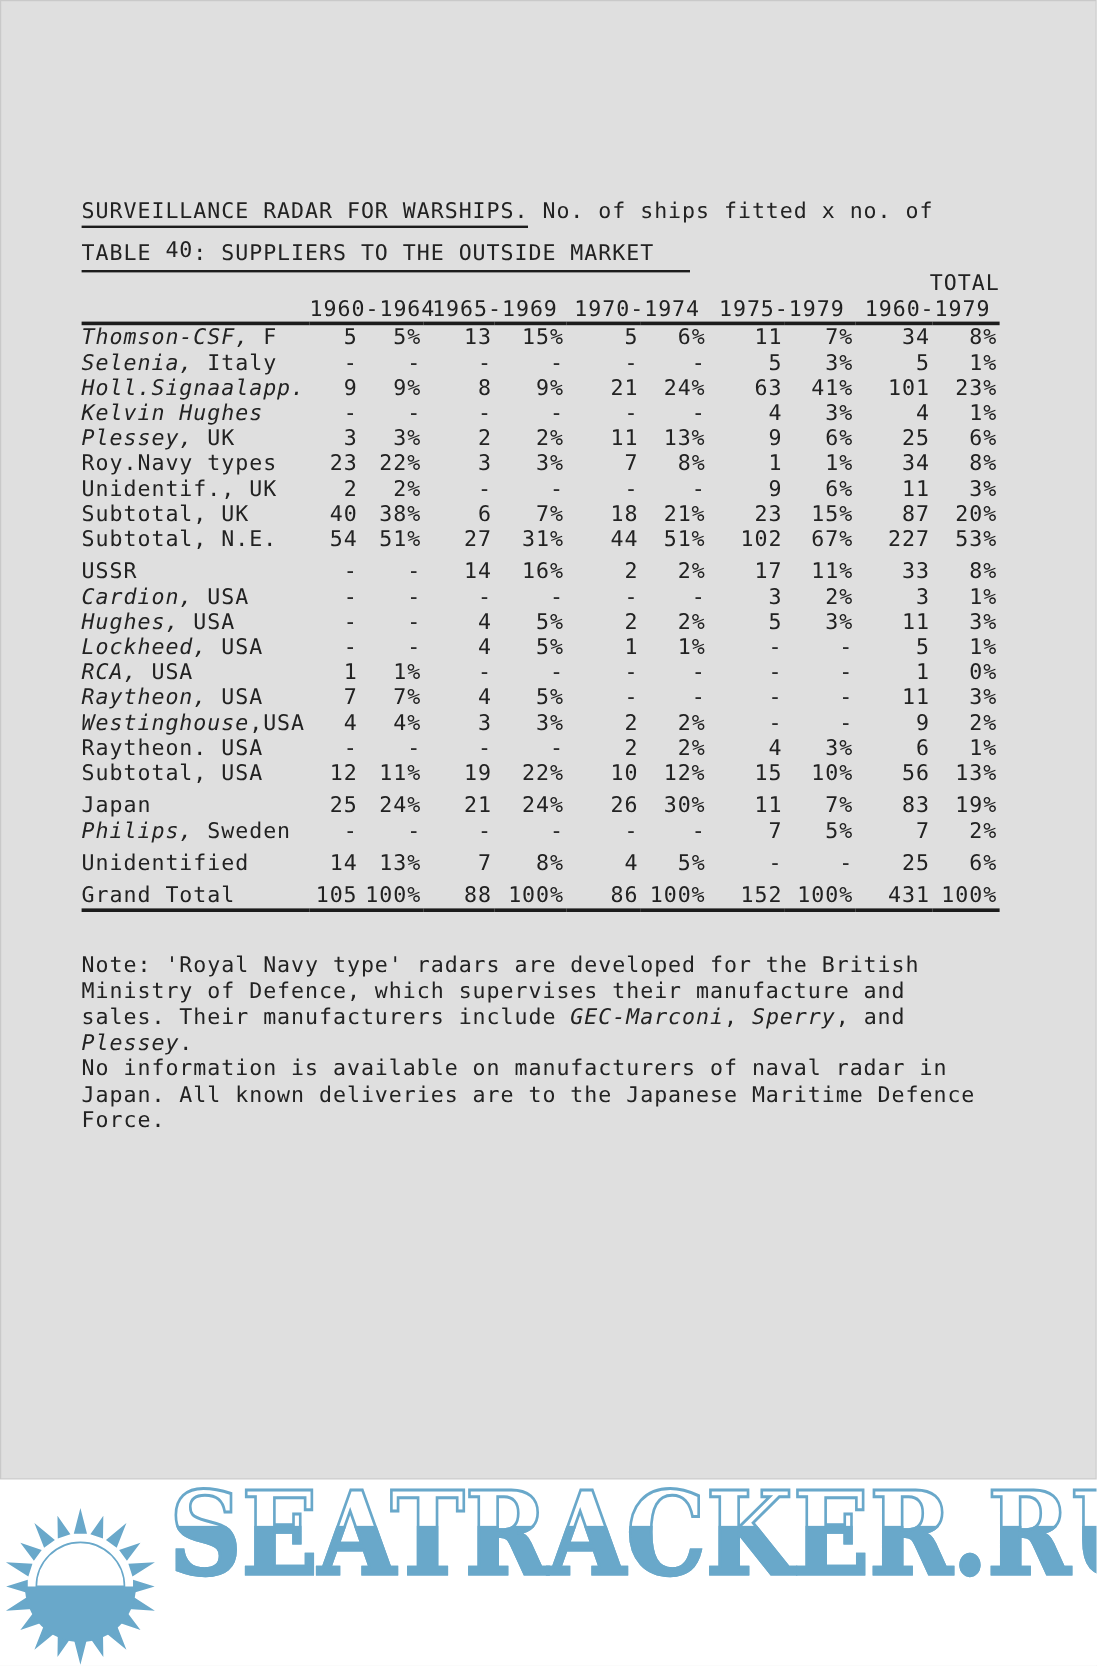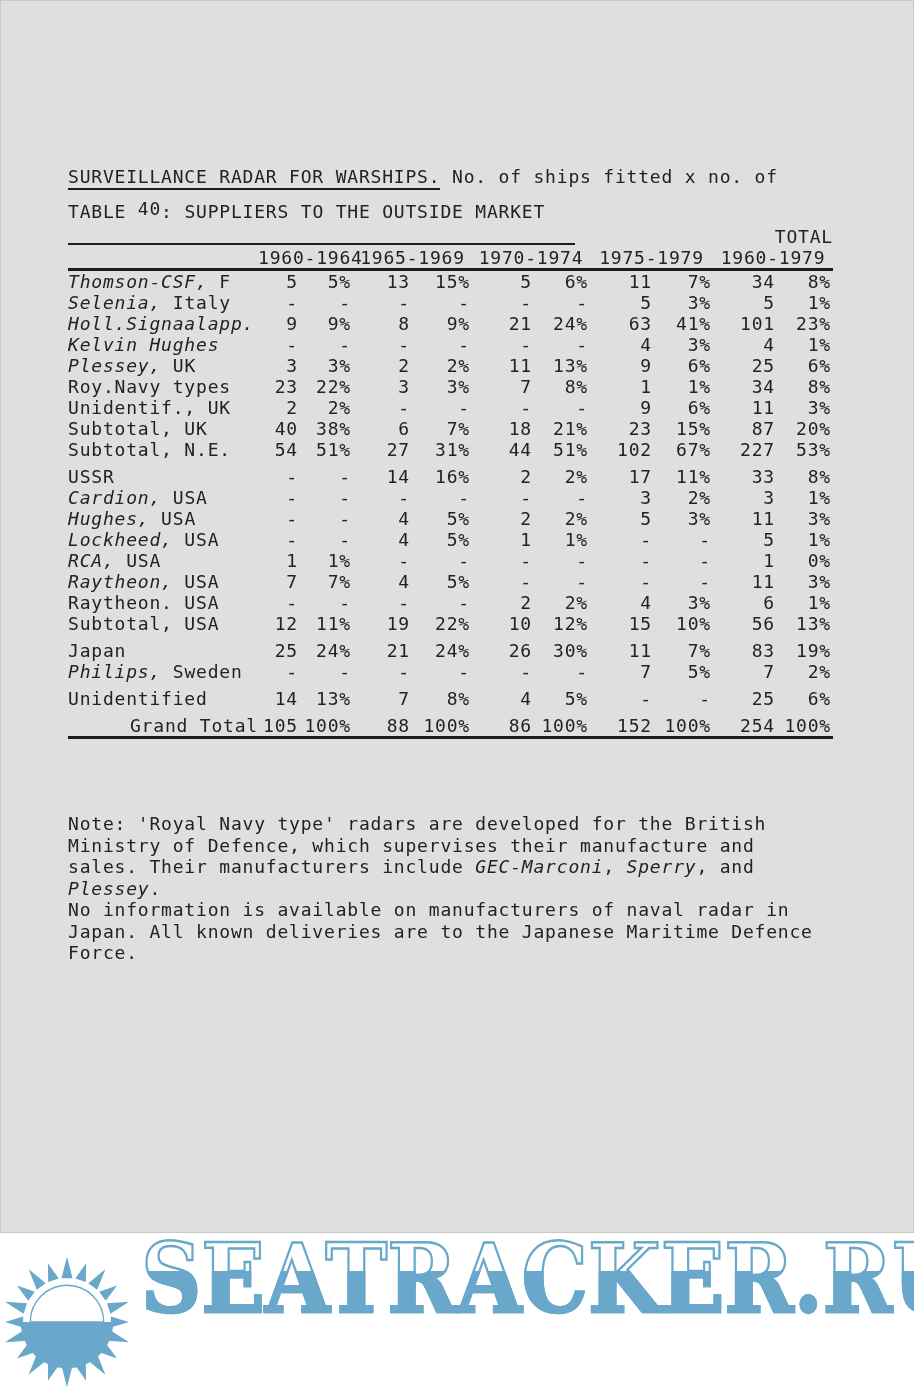--- a/index.html
+++ b/index.html
@@ -28,21 +28,21 @@
     font-size:18px;
     letter-spacing:0.8px;
     line-height:21.5px;
     white-space:pre;
   }
   #intro{position:absolute;left:68px;top:123px;width:800px;}
   #intro .lead{border-bottom:2px solid var(--rule);padding-bottom:1px;}
   #table-title{
     position:absolute;left:68px;top:201px;
     border-bottom:2px solid var(--rule);
-    padding-bottom:21px;padding-right:30px;
+    padding-bottom:3px;padding-right:30px;
     font-size:18px;letter-spacing:0.8px;white-space:pre;
   }
   #table-title .raised{position:relative;top:-3px;}
   
   #tbl-wrap{position:absolute;left:68px;top:227px;}
   table{border-collapse:collapse;table-layout:fixed;width:765px;}
   th,td{
     font-family:"DejaVu Sans Mono", monospace;
     font-size:18px;letter-spacing:0.8px;
     line-height:21px;height:21px;
@@ -50,23 +50,23 @@
     white-space:nowrap;
     padding:0;
     vertical-align:bottom;
   }
   thead tr.total-row th{height:20px;line-height:20px;}
   thead tr.years th{border-bottom:3px solid var(--rule);text-align:center;}
   thead th.total-cell{text-align:right;}
   td.lbl{text-align:left;overflow:visible;}
   td.num{text-align:right;padding-right:2px;}
   tr.gap td{height:6px;line-height:6px;border:none;}
-  tbody tr:last-child td{border-bottom:3px solid var(--rule);text-align:right;}
+  tbody tr:last-child td{border-bottom:3px solid var(--rule);}
   em{font-family:inherit;}
-  #note{position:absolute;left:68px;top:813px;width:810px;}
+  #note{position:absolute;left:68px;top:794px;width:810px;}
   
   #wm-bar{
     position:absolute;left:0;top:1233px;width:914px;height:155px;
     background:#ffffff;overflow:hidden;
   }
   #sun{position:absolute;left:-1px;top:21px;width:136px;height:136px;}
   #wm-text{
     position:absolute;left:141px;top:-2px;
     font-family:"DejaVu Serif", serif;
     font-weight:bold;
@@ -318,20 +318,33 @@
             <td class="num">4</td>
             <td class="num">5%</td>
             <td class="num">-</td>
             <td class="num">-</td>
             <td class="num">-</td>
             <td class="num">-</td>
             <td class="num">11</td>
             <td class="num">3%</td>
           </tr>
           <tr>
+            <td class="lbl"><em>Westinghouse</em><span>,USA</span></td>
+            <td class="num">4</td>
+            <td class="num">4%</td>
+            <td class="num">3</td>
+            <td class="num">3%</td>
+            <td class="num">2</td>
+            <td class="num">2%</td>
+            <td class="num">-</td>
+            <td class="num">-</td>
+            <td class="num">9</td>
+            <td class="num">2%</td>
+          </tr>
+          <tr>
             <td class="lbl"><span>Raytheon. USA</span></td>
             <td class="num">-</td>
             <td class="num">-</td>
             <td class="num">-</td>
             <td class="num">-</td>
             <td class="num">2</td>
             <td class="num">2%</td>
             <td class="num">4</td>
             <td class="num">3%</td>
             <td class="num">6</td>
@@ -401,21 +414,21 @@
           <tr>
             <td class="lbl"><span>Grand Total</span></td>
             <td class="num">105</td>
             <td class="num">100%</td>
             <td class="num">88</td>
             <td class="num">100%</td>
             <td class="num">86</td>
             <td class="num">100%</td>
             <td class="num">152</td>
             <td class="num">100%</td>
-            <td class="num">254</td>
+            <td class="num">431</td>
             <td class="num">100%</td>
           </tr>
         </tbody>
     </table>
   </div>
 
   <div id="note" class="mono"><div><span>Note: 'Royal Navy type' radars are developed for the British</span></div><div><span>Ministry of Defence, which supervises their manufacture and</span></div><div><span>sales. Their manufacturers include </span><em>GEC-Marconi</em><span>, </span><em>Sperry</em><span>, and</span></div><div><em>Plessey</em><span>.</span></div><div><span>No information is available on manufacturers of naval radar in</span></div><div><span>Japan. All known deliveries are to the Japanese Maritime Defence</span></div><div><span>Force.</span></div></div>
 
   <div id="wm-bar">
     <svg id="sun" viewBox="0 0 200 200">

